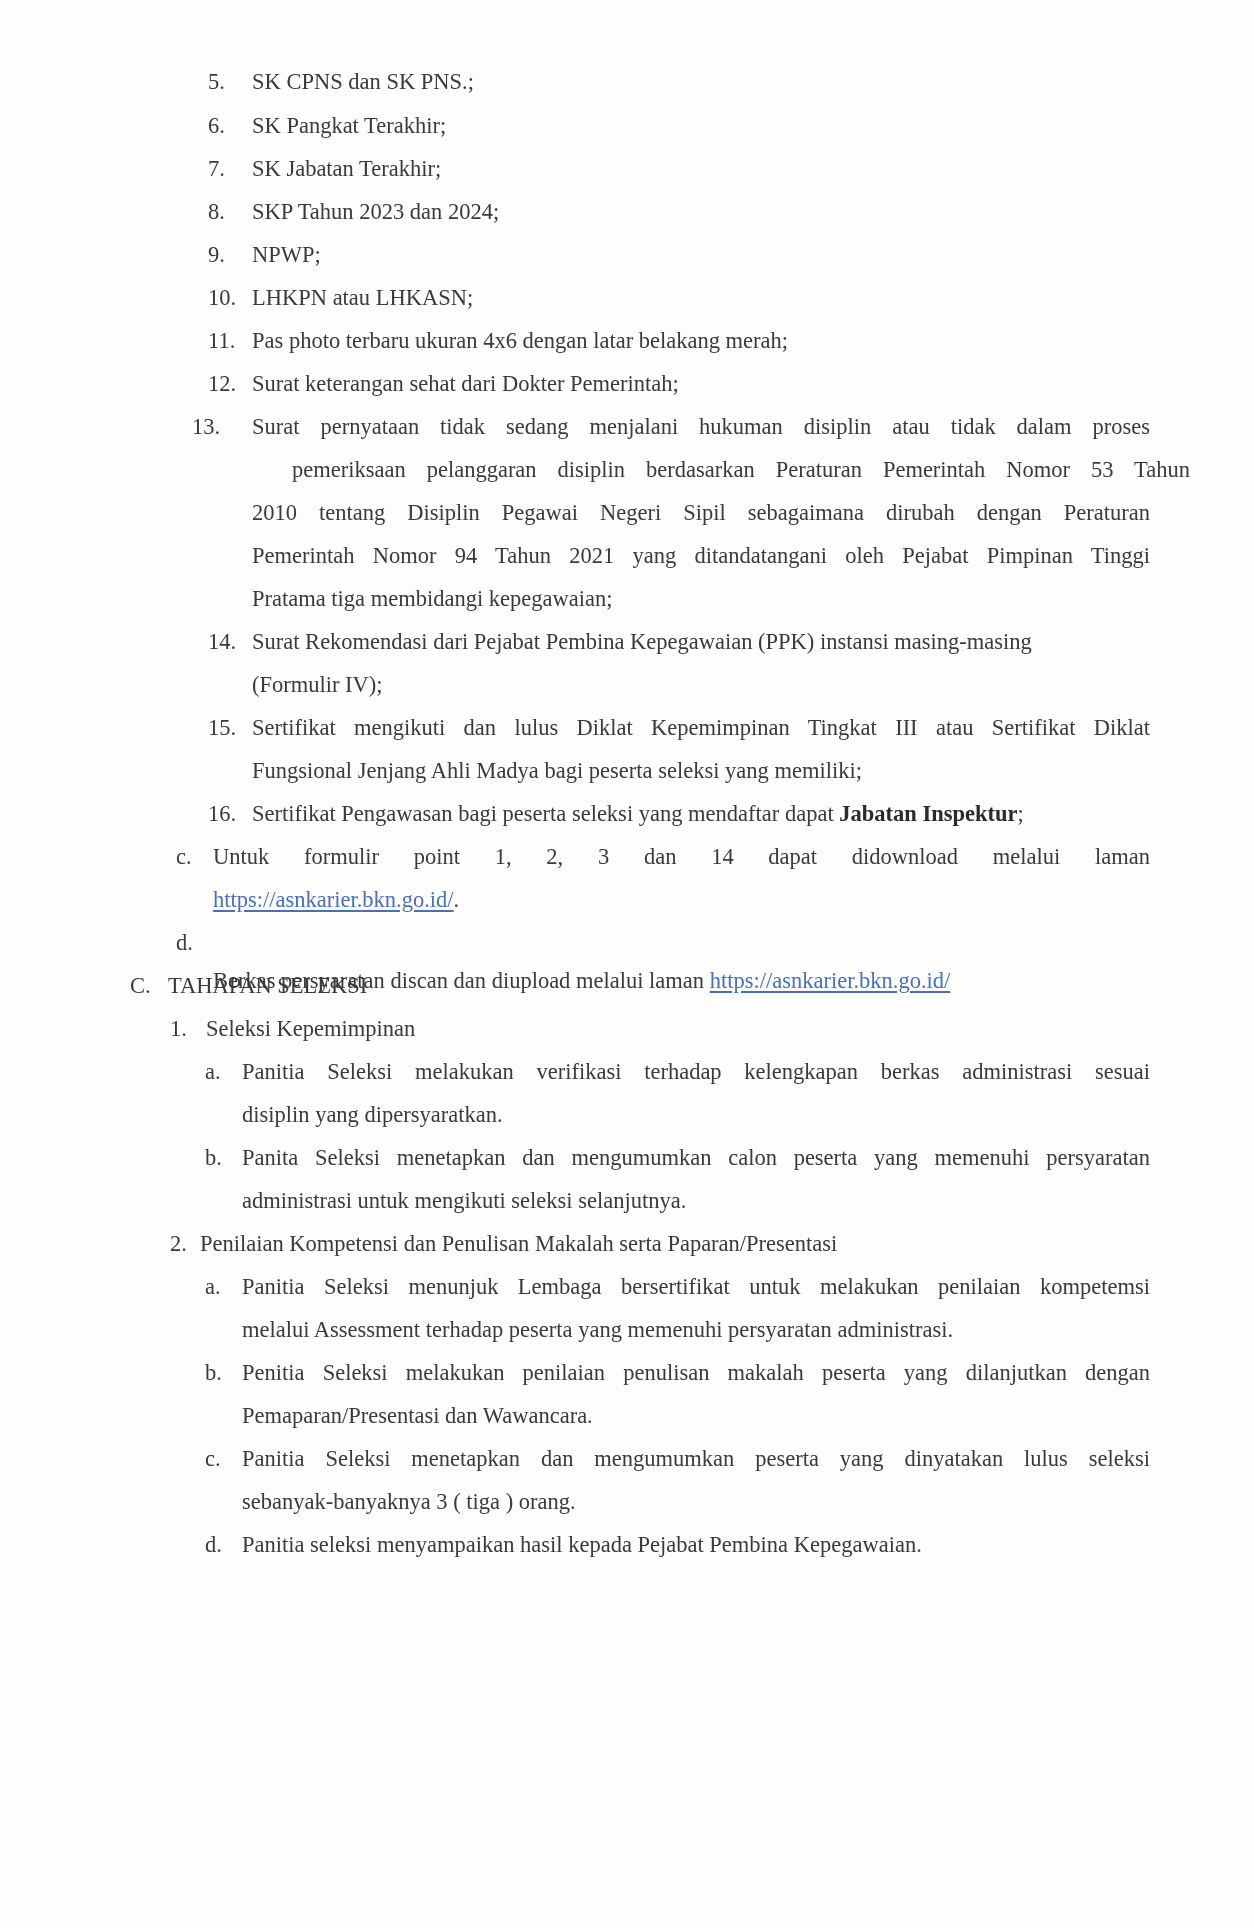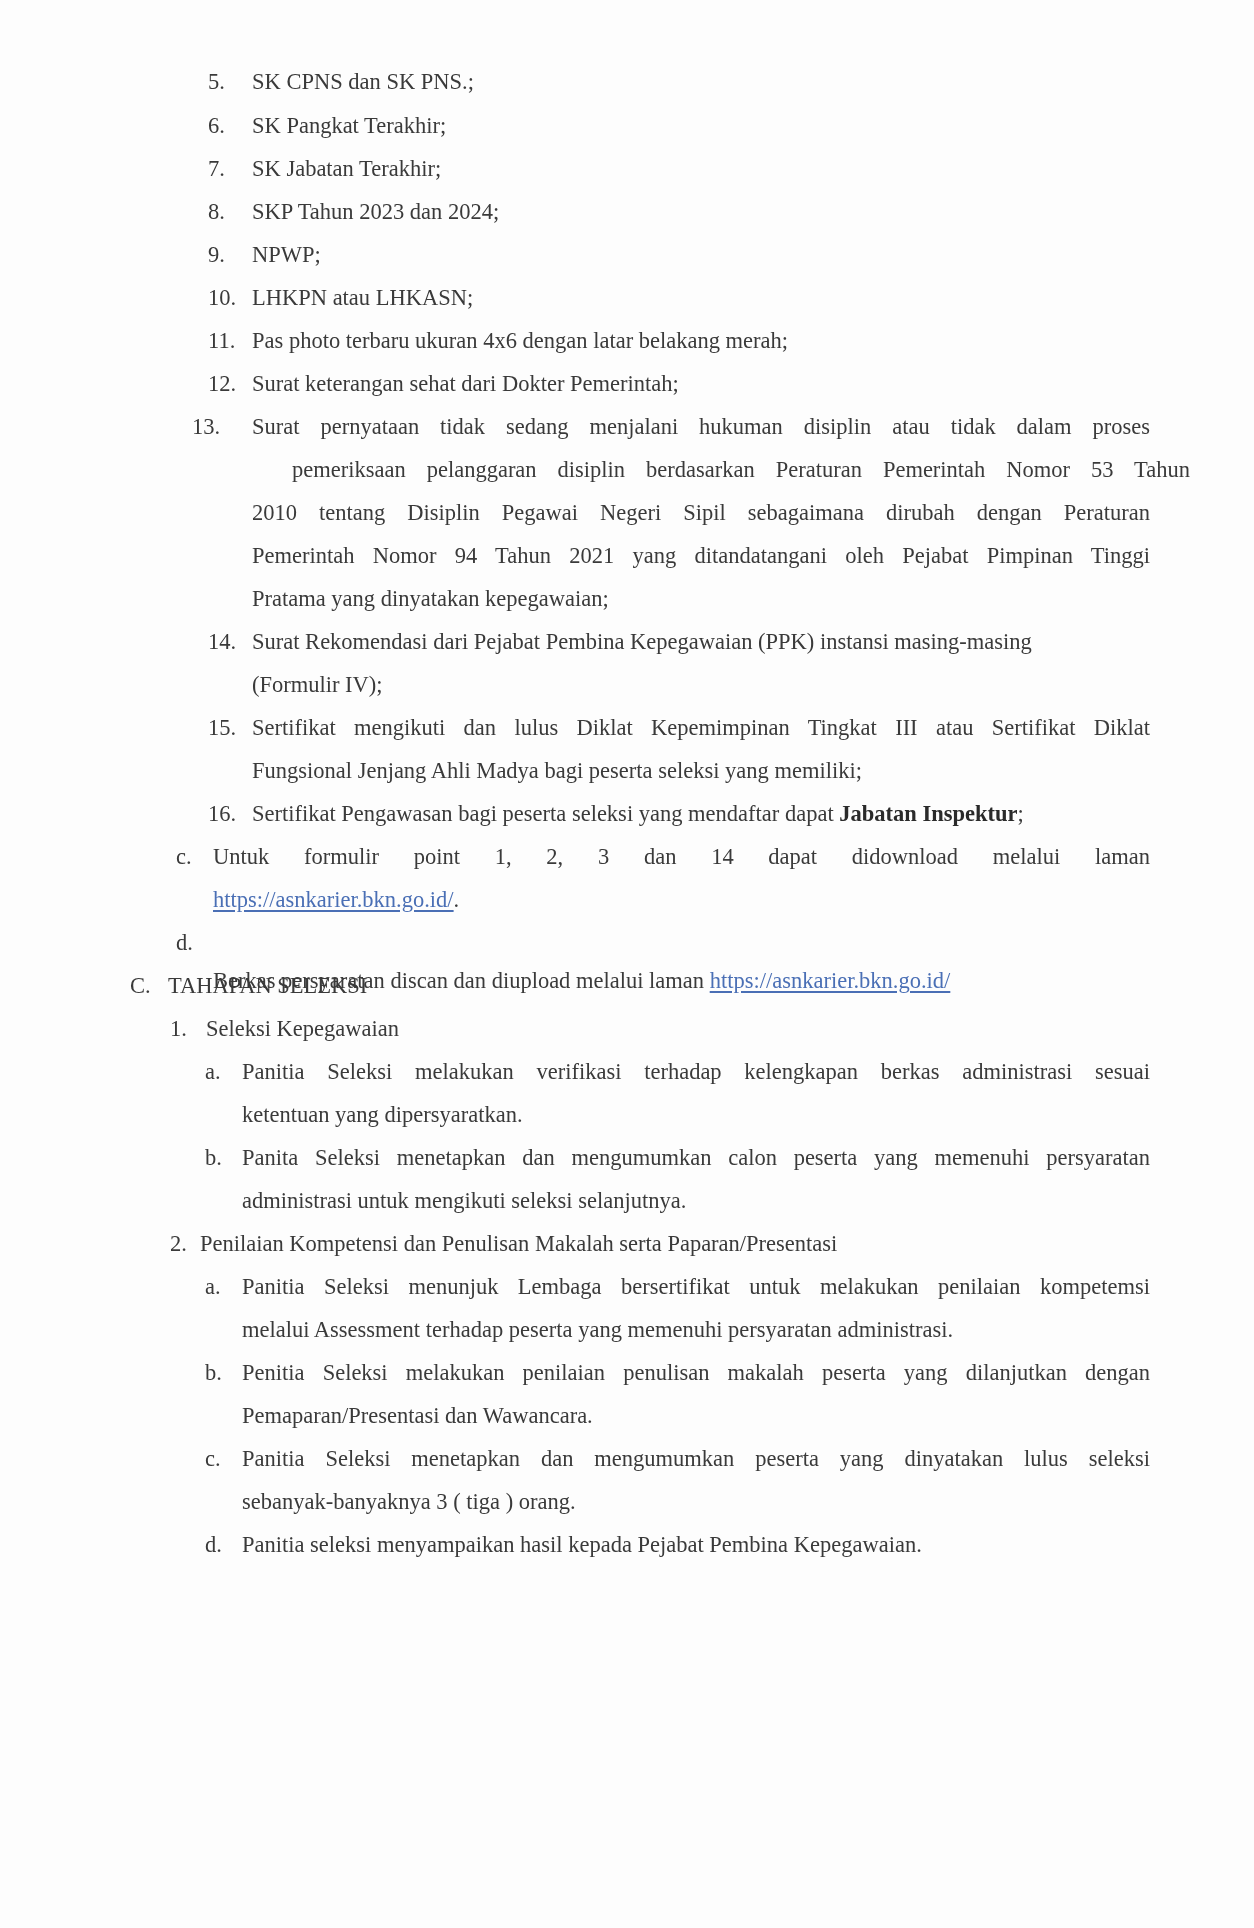--- a/index.html
+++ b/index.html
@@ -59,21 +59,21 @@
     <div class="line" style="top:456px;">
         <span class="txt just" style="left:252px; width:898px;margin-left:40px;">pemeriksaan pelanggaran disiplin berdasarkan Peraturan Pemerintah Nomor 53 Tahun</span>
       </div>
     <div class="line" style="top:499px;">
         <span class="txt just" style="left:252px; width:898px;">2010 tentang Disiplin Pegawai Negeri Sipil sebagaimana dirubah dengan Peraturan</span>
       </div>
     <div class="line" style="top:542px;">
         <span class="txt just" style="left:252px; width:898px;">Pemerintah Nomor 94 Tahun 2021 yang ditandatangani oleh Pejabat Pimpinan Tinggi</span>
       </div>
     <div class="line" style="top:585px;">
-        <span class="txt" style="left:252px;">Pratama yang dinyatakan kepegawaian;</span>
+        <span class="txt" style="left:252px;">Pratama tiga membidangi kepegawaian;</span>
       </div>
   </div>
 
   <div>
     <div class="line" style="top:628px;">
         <span class="num" style="left:208px;">14.</span>
       <span class="txt" style="left:252px;">Surat Rekomendasi dari Pejabat Pembina Kepegawaian (PPK)  instansi masing-masing</span>
       </div>
     <div class="line" style="top:671px;">
         <span class="txt" style="left:252px;">(Formulir IV);</span>
@@ -110,29 +110,29 @@
     <span class="txt" style="left:213px;margin-top:38px;"><span>Berkas persyaratan discan dan diupload melalui laman </span><span class="link">https://asnkarier.bkn.go.id/</span></span>
   </div>
 
   <div class="line" style="top:972px;">
     <span class="num" style="left:130px;">C.</span>
     <span class="txt" style="left:168px;">TAHAPAN SELEKSI</span>
   </div>
 
   <div class="line" style="top:1015px;">
     <span class="num" style="left:170px;">1.</span>
-    <span class="txt" style="left:206px;">Seleksi Kepegawaian</span>
+    <span class="txt" style="left:206px;">Seleksi Kepemimpinan</span>
   </div>
   <div>
     <div class="line" style="top:1058px;">
       <span class="num" style="left:205px;">a.</span>
       <span class="txt just" style="left:242px; width:908px;">Panitia Seleksi melakukan verifikasi terhadap kelengkapan berkas administrasi sesuai</span>
     </div>
     <div class="line" style="top:1101px;">
-        <span class="txt" style="left:242px;">ketentuan yang dipersyaratkan.</span>
+        <span class="txt" style="left:242px;">disiplin yang dipersyaratkan.</span>
       </div>
   </div>
   <div>
     <div class="line" style="top:1144px;">
       <span class="num" style="left:205px;">b.</span>
       <span class="txt just" style="left:242px; width:908px;">Panita Seleksi menetapkan dan mengumumkan calon peserta yang memenuhi persyaratan</span>
     </div>
     <div class="line" style="top:1187px;">
         <span class="txt" style="left:242px;">administrasi untuk mengikuti seleksi selanjutnya.</span>
       </div>

